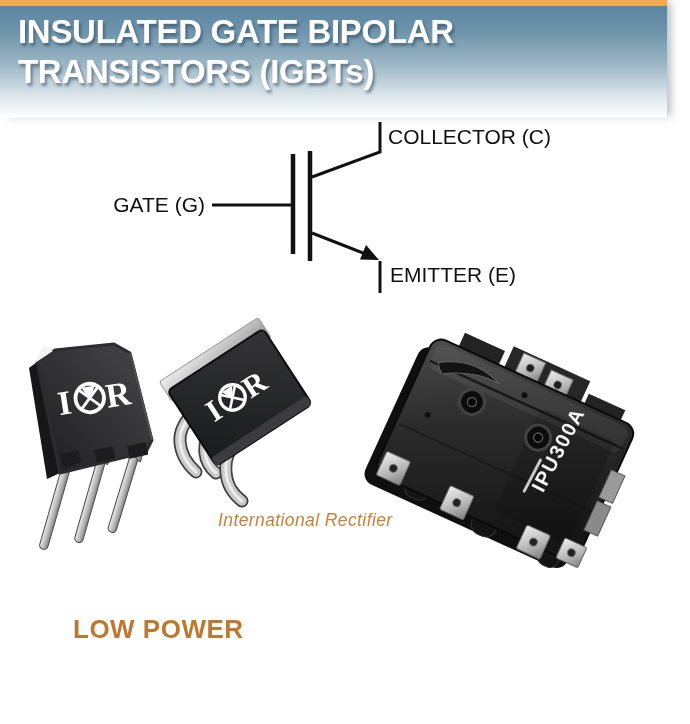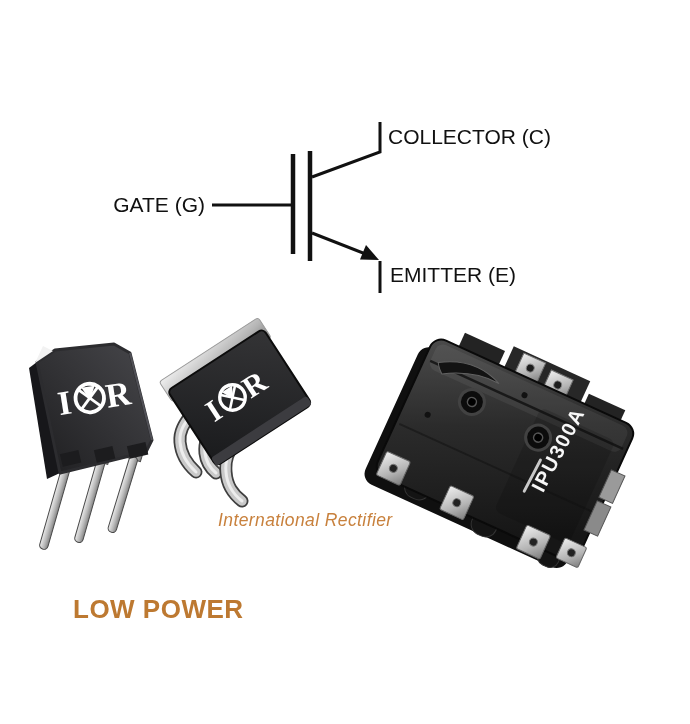--- a/index.html
+++ b/index.html
@@ -25,28 +25,32 @@
   svg text.logo{font-family:"Liberation Serif",serif;font-weight:bold;font-size:36px;fill:#fff;}
   svg text.part{font-family:"Liberation Sans",sans-serif;font-weight:bold;font-size:20px;fill:#f7f7f7;letter-spacing:1.5px;}
   
   .brand-caption{
     position:absolute;left:218px;top:510px;width:220px;
     font-style:italic;font-size:17.5px;letter-spacing:.4px;color:#c8813d;
   }
   .power-label{
     position:absolute;top:594px;font-weight:bold;font-size:26px;letter-spacing:.5px;color:#bd7931;
   }
-  .power-label.low{left:73px;}
+  .power-label.low{left:73px;margin-top:20px;}
   .power-label.high{left:382px;}
 </style>
 </head>
 <body>
 
 <div class="page">
 
+  <header class="banner">
+    <div class="accent-bar"></div>
+    <h1><span>INSULATED GATE BIPOLAR</span><br><span>TRANSISTORS (IGBTs)</span></h1>
+  </header>
 
   <svg class="art" viewBox="0 0 690 724">
     <defs>
       <linearGradient id="legSilver" x1="0" y1="0" x2="1" y2="0">
         <stop offset="0" stop-color="#ececec"></stop>
           <stop offset=".55" stop-color="#b9b9b9"></stop>
           <stop offset="1" stop-color="#828282"></stop>
       </linearGradient>
       <linearGradient id="silver" x1="0" y1="0" x2="1" y2="1">
         <stop offset="0" stop-color="#efefef"></stop>

